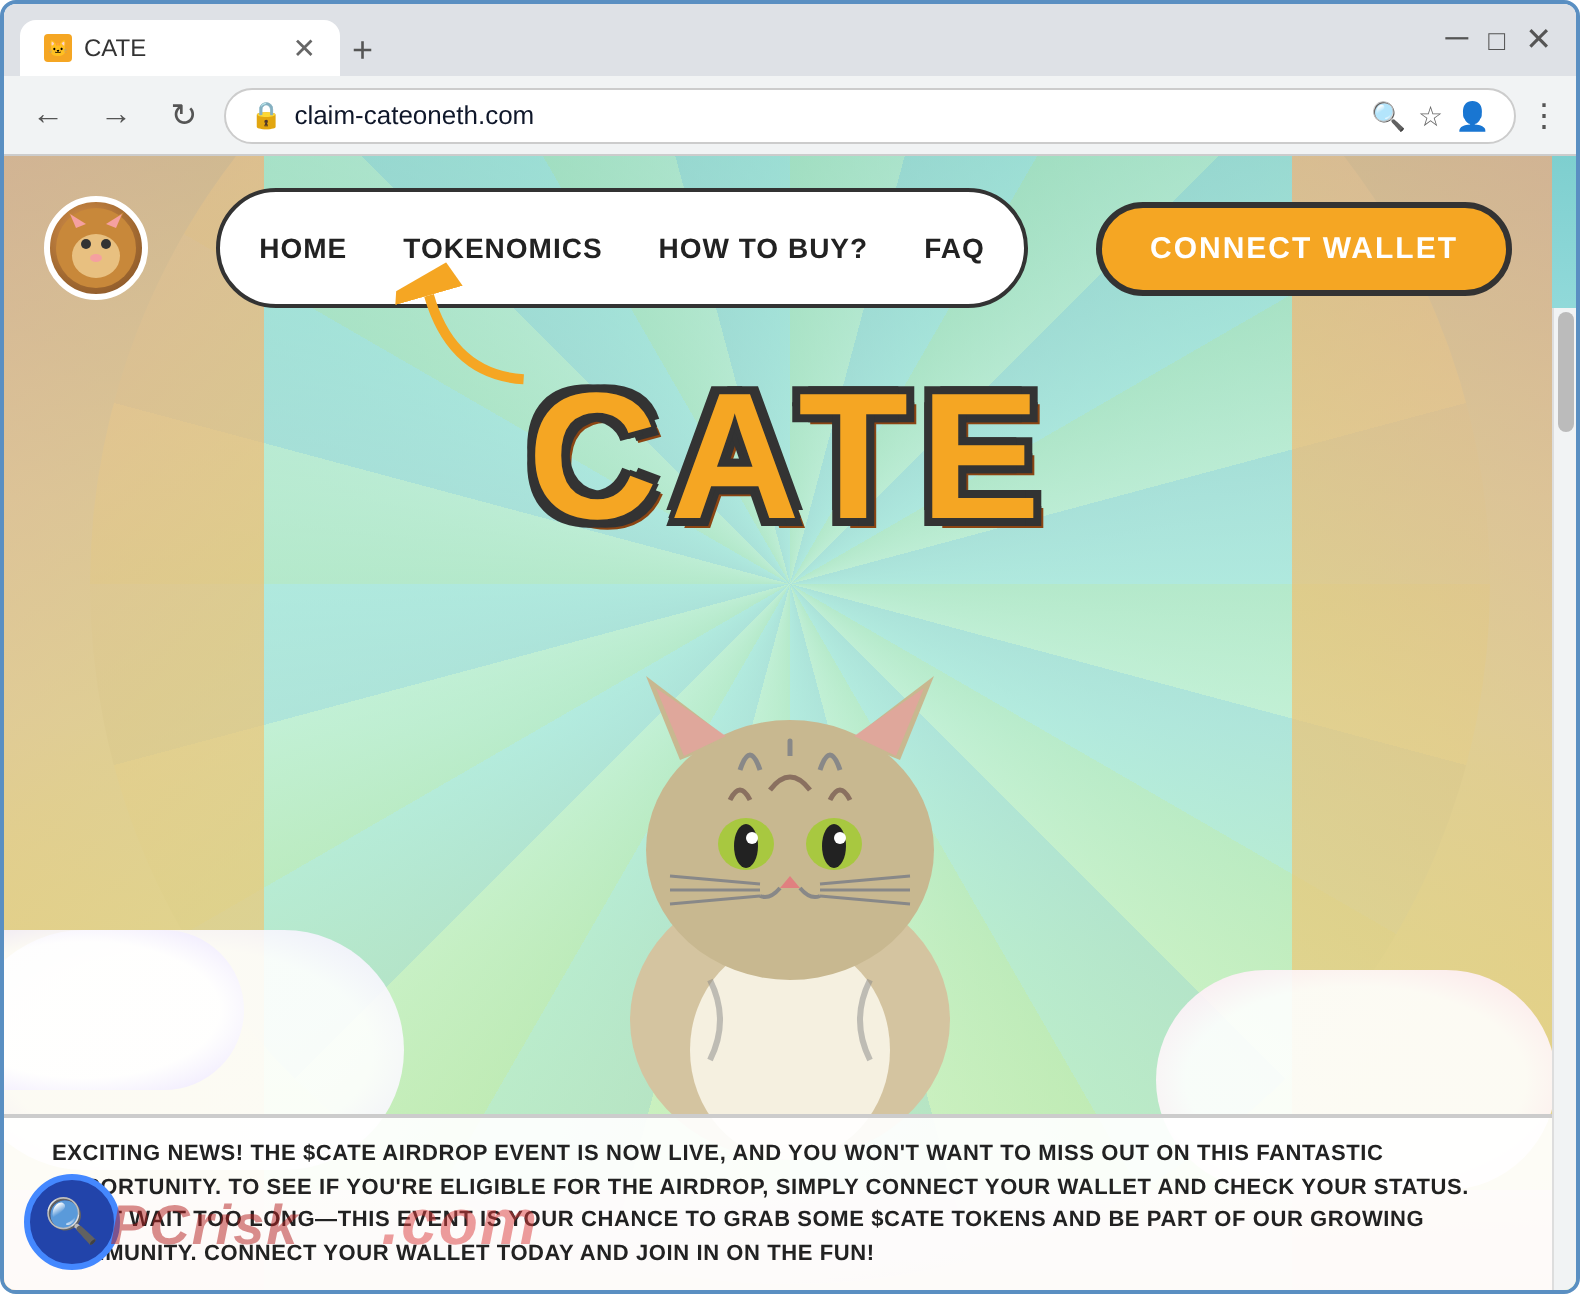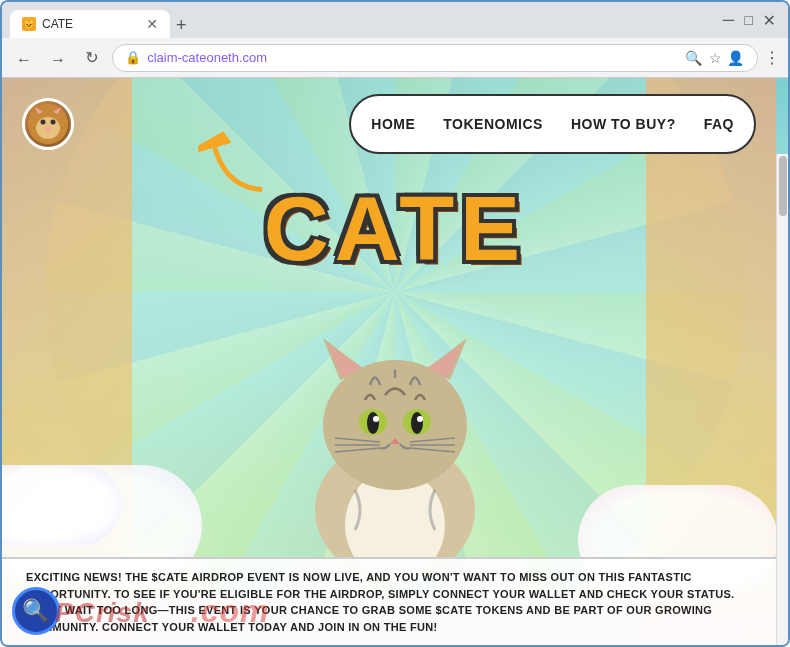--- a/index.html
+++ b/index.html
@@ -53,21 +53,21 @@
       background: #fff;
       border: 1px solid #ccc;
       border-radius: 20px;
       height: 28px;
       padding: 0 12px;
       font-size: 13px;
       display: flex;
       align-items: center;
       gap: 6px;
     }
-    .address-text { color: #8b5cf6; font-size: 13px; }
+    .address-text { color: #0f172a; font-size: 13px; }
     .address-icons { margin-left: auto; display: flex; gap: 6px; color: #666; font-size: 14px; }
     .browser-menu-btns { display: flex; gap: 4px; color: #555; font-size: 16px; }
 
     
     .scrollbar {
       position: absolute;
       right: 0; top: 76px;
       width: 12px;
       height: 571px;
       background: #f1f3f4;
@@ -402,20 +402,21 @@
           </svg>
         </div>
 
         <div class="nav-links">
           <span class="nav-link">HOME</span>
           <span class="nav-link">TOKENOMICS</span>
           <span class="nav-link">HOW TO BUY?</span>
           <span class="nav-link">FAQ</span>
         </div>
 
+        <button class="connect-wallet-btn">CONNECT WALLET</button>
       </nav>
 
       <div class="arrow-indicator">
         <svg width="60" height="80" viewBox="0 0 60 80">
           <defs>
             <marker id="arrowhead" markerWidth="10" markerHeight="7" refX="0" refY="3.5" orient="auto">
               <polygon points="0 0, 10 3.5, 0 7" fill="#f5a623"></polygon>
             </marker>
           </defs>
           <path d="M 50 70 Q 20 50 30 10" stroke="#f5a623" stroke-width="5" fill="none" marker-end="url(#arrowhead)"></path>

